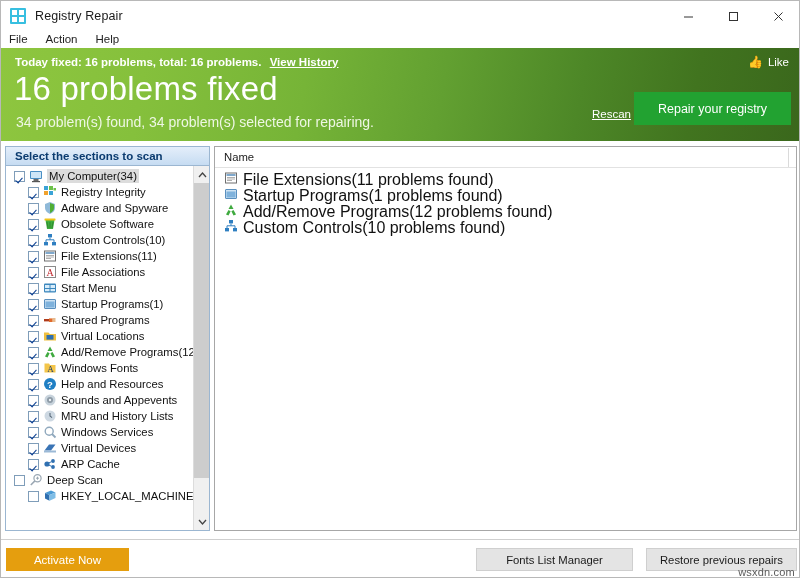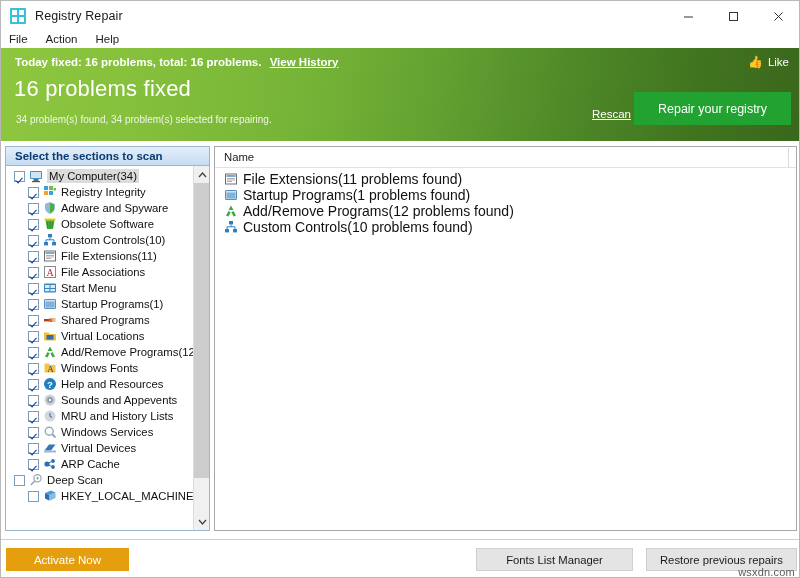--- a/index.html
+++ b/index.html
@@ -71,26 +71,26 @@
   .gb-line1 {
     position: absolute; left: 14px; top: 8px;
     font-size: 11.5px; font-weight: bold; color: #ffffff;
   }
   .gb-line1 .vh {
     color: #ffffff; text-decoration: underline; margin-left: 5px;
     font-weight: bold;
   }
   .gb-big {
     position: absolute; left: 13px; top: 22px;
-    font-size: 22px; color: #ffffff; font-weight: normal;
+    font-size: 33px; color: #ffffff; font-weight: normal;
     letter-spacing: .2px; line-height: 38px;
   }
   .gb-sub {
     position: absolute; left: 15px; top: 66px;
-    font-size: 10px; color: #eef7e4; text-align: right;
+    font-size: 14px; color: #eef7e4; text-align: right;
   }
   .like {
     position: absolute; right: 12px; top: 8px;
     display: flex; align-items: center; gap: 5px;
     font-size: 11.5px; color: #ffffff;
   }
   .thumb-icon { font-size: 12px; line-height: 1; color: #fff; }
   .rescan {
     position: absolute; right: 170px; top: 60px;
     font-size: 11.5px; color: #ffffff; text-decoration: underline;
@@ -185,22 +185,22 @@
   }
   .rp-header .col-name {
     font-size: 11.3px; color: #1c1c1c; padding-left: 9px;
   }
   .col-divider {
     position: absolute; right: 7px; top: 1px; width: 1px; height: 19px;
     background: #dadada;
   }
   .rp-list { padding-top: 3px; }
   .rp-row {
-    display: flex; align-items: center; height: 16px;
-    padding-left: 9px; font-size: 14px; color: #111;
+    display: flex; align-items: flex-start; height: 16px;
+    padding-left: 9px; font-size: 16px; color: #111;
     white-space: nowrap;
   }
   .rp-row .ico { margin-right: 5px; }
 
   
   .bottombar {
     position: absolute; left: 0; top: 538px; width: 800px; height: 40px;
     background: #ffffff; border-top: 1px solid #cfcfcf;
   }
   .activate-btn {

